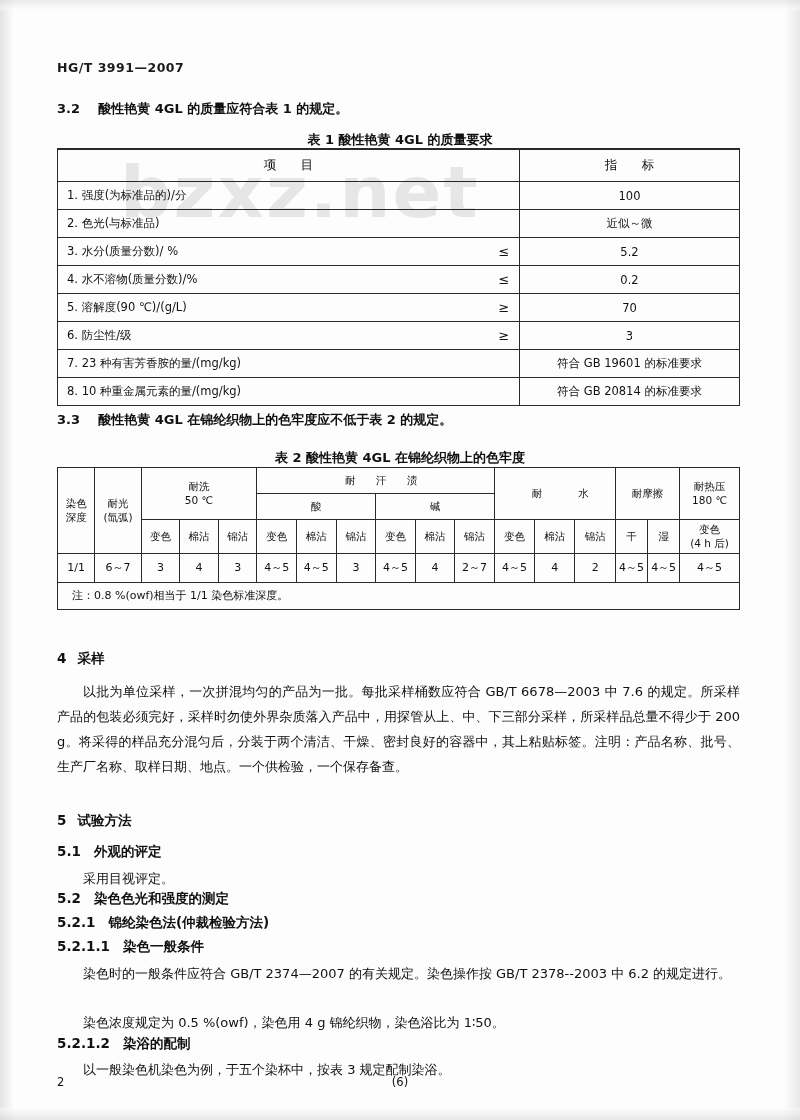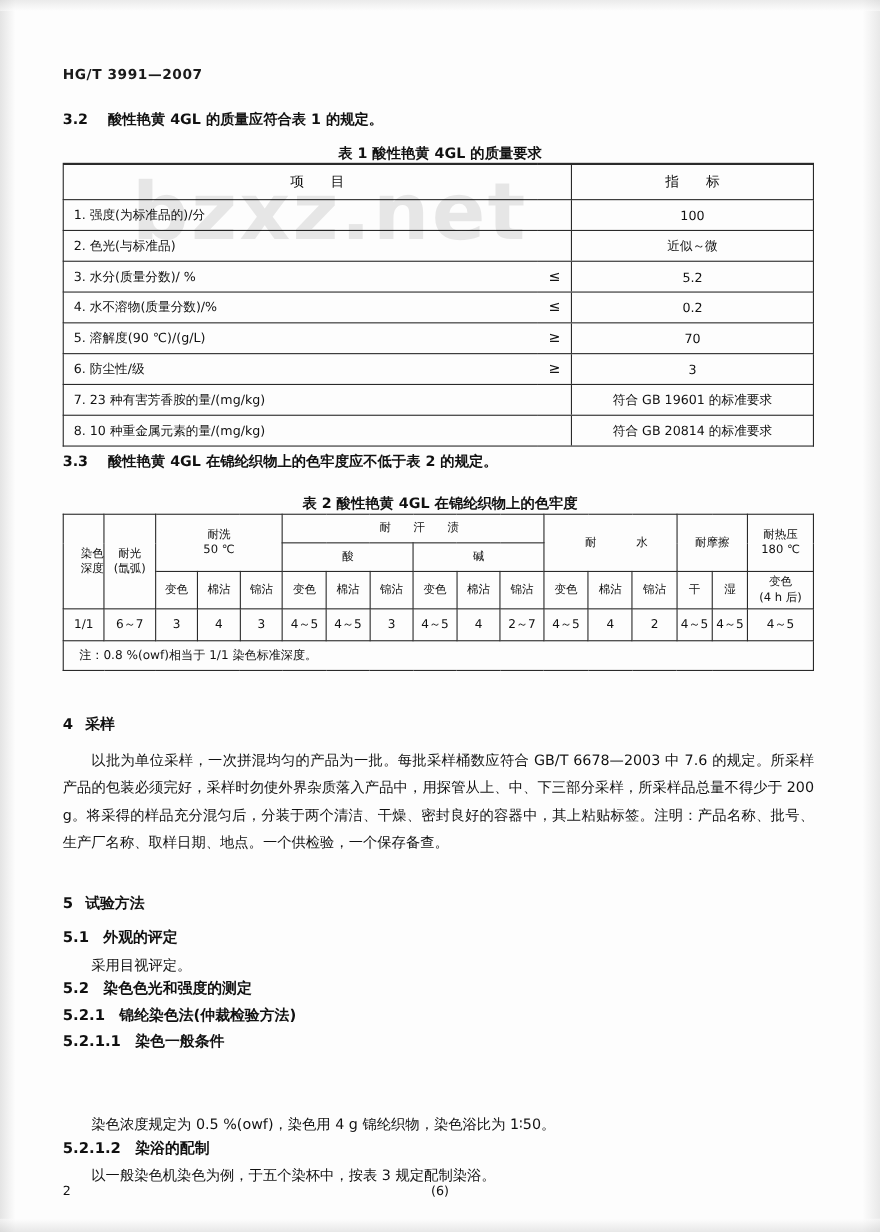--- a/index.html
+++ b/index.html
@@ -265,21 +265,21 @@
     <div class="clause" style="left:57px; top:411px;">
       <span class="num">3.3</span>
       <span style="display:inline-block;width:14px"></span><span class="txt">酸性艳黄 4GL 在锦纶织物上的色牢度应不低于表 2 的规定。</span>
     </div>
 
     <div class="tbl-caption" style="top:449px;">表 2  酸性艳黄 4GL 在锦纶织物上的色牢度</div>
 
     <table class="doc" id="table2">
       <tbody>
         <tr class="h1">
-          <td rowspan="3" style="width:38px; white-space:pre-line;text-align:right;">染色
+          <td rowspan="3" style="width:38px; white-space:pre-line;">染色
 深度</td>
           <td rowspan="3" style="width:48px; white-space:pre-line;">耐光
 (氙弧)</td>
           <td colspan="3" rowspan="2" style="white-space:pre-line;">耐洗
 50 ℃</td>
           <td colspan="6" class="spaced">耐　汗　渍</td>
           <td colspan="3" rowspan="2" class="spaced">耐　　水</td>
           <td colspan="2" rowspan="2">耐摩擦</td>
           <td rowspan="2" style="width:62px; white-space:pre-line;">耐热压
 180 ℃</td>
@@ -349,20 +349,21 @@
       <span>5.2</span><span style="display:inline-block;width:13px"></span><span>染色色光和强度的测定</span>
     </div>
 
     <div class="sec-title" style="left:57px; top:914px;">
       <span>5.2.1</span><span style="display:inline-block;width:13px"></span><span>锦纶染色法(仲裁检验方法)</span>
     </div>
 
     <div class="sec-title" style="left:57px; top:938px;">
       <span>5.2.1.1</span><span style="display:inline-block;width:13px"></span><span>染色一般条件</span>
     </div>
+    <div class="para indent" style="left:57px; top:961px; width:683px;">染色时的一般条件应符合 GB/T 2374—2007 的有关规定。染色操作按 GB/T 2378--2003 中 6.2 的规定进行。</div>
     <div class="para indent" style="left:57px; top:1010px; width:683px;">染色浓度规定为 0.5 %(owf)，染色用 4 g 锦纶织物，染色浴比为 1∶50。</div>
 
     <div class="sec-title" style="left:57px; top:1035px;">
       <span>5.2.1.2</span><span style="display:inline-block;width:13px"></span><span>染浴的配制</span>
     </div>
     <div class="para indent" style="left:57px; top:1057px; width:683px;">以一般染色机染色为例，于五个染杯中，按表 3 规定配制染浴。</div>
 
     <div class="footer-pageno">2</div>
     <div class="footer-center">(6)</div>
 

